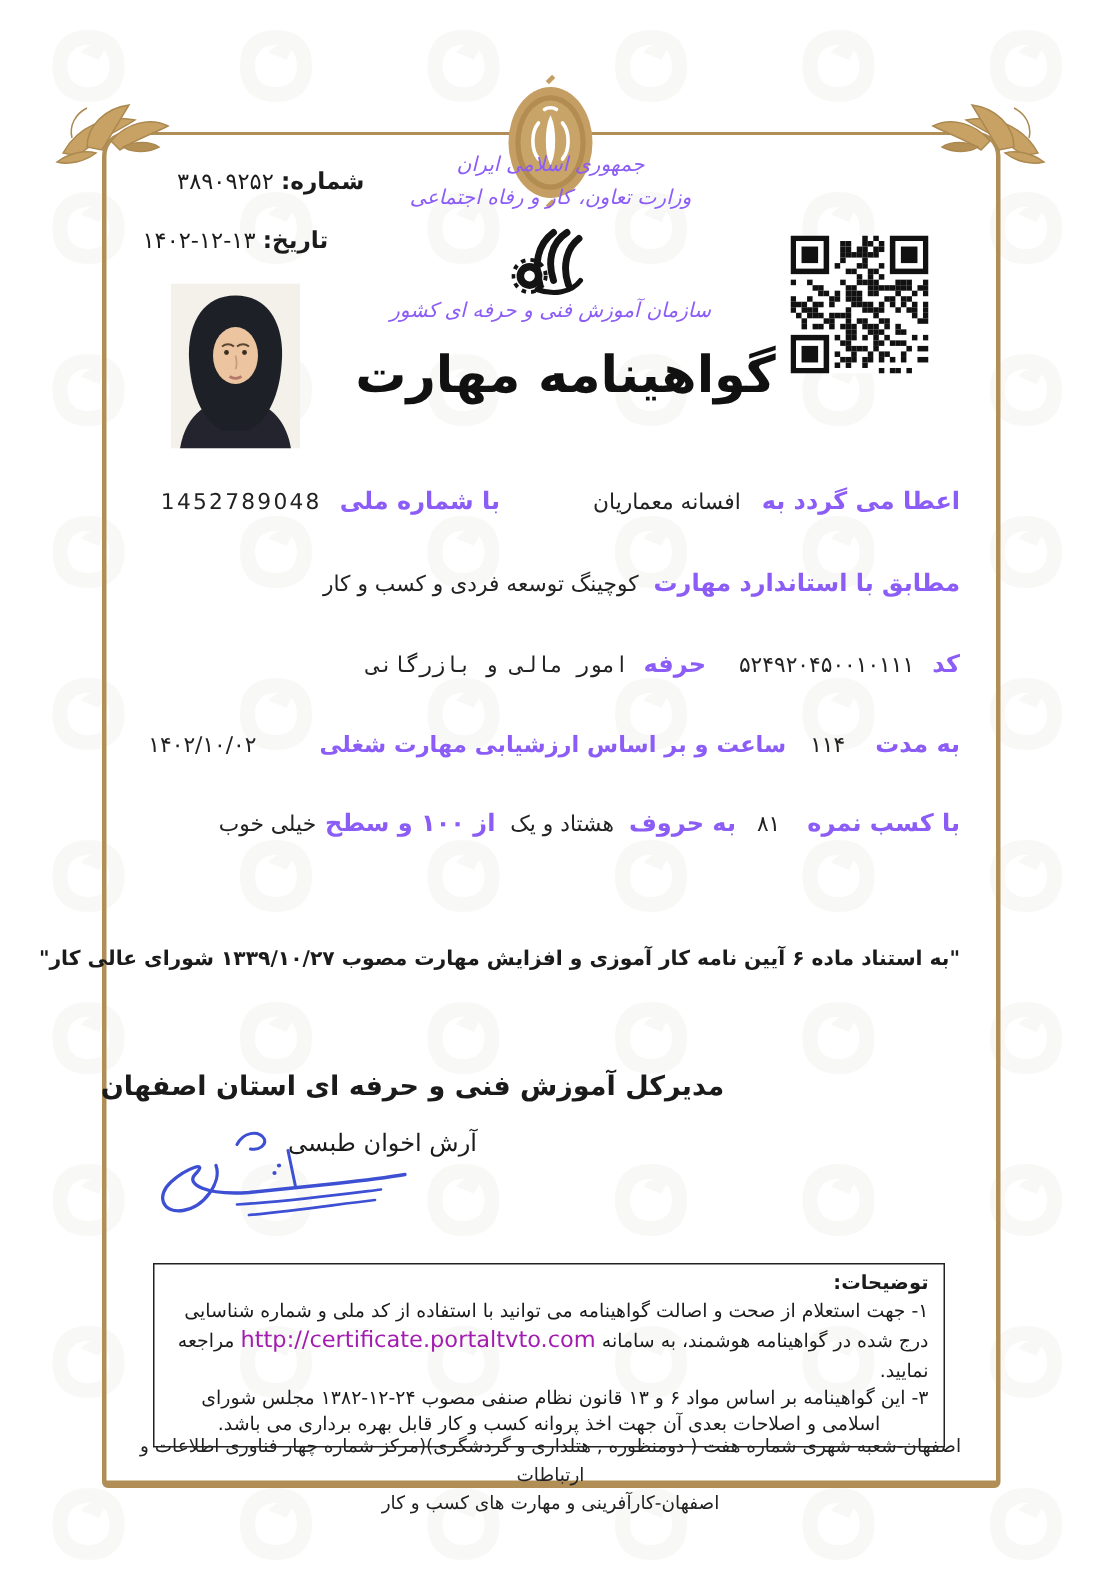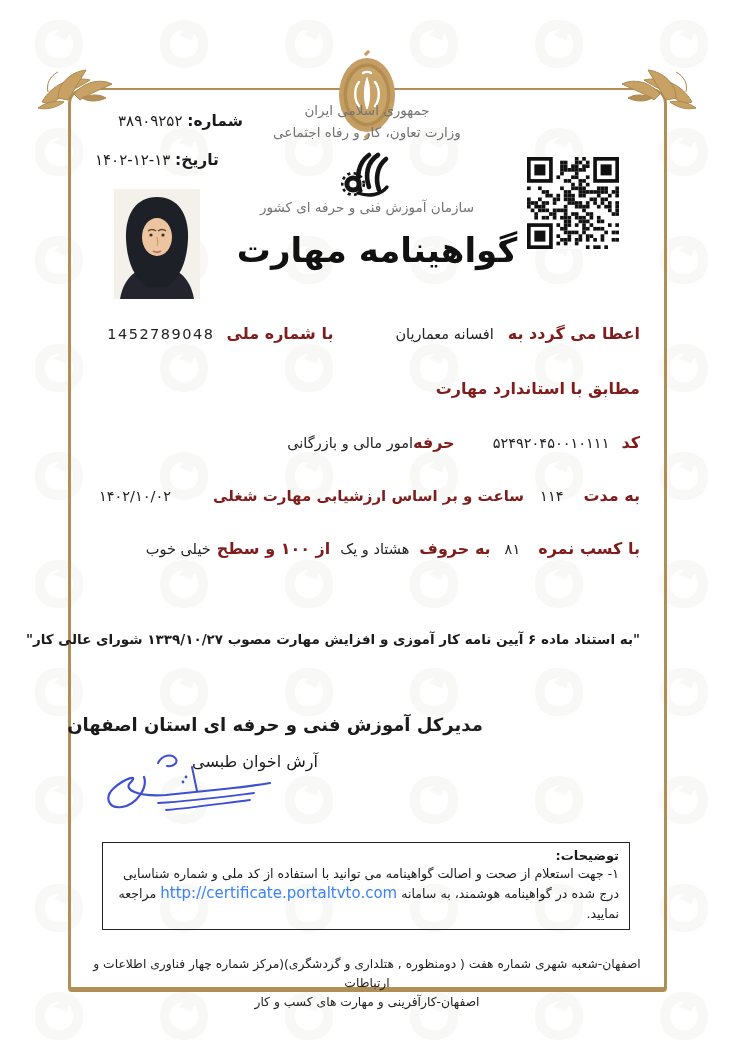--- a/index.html
+++ b/index.html
@@ -11,40 +11,40 @@
   #watermarks{position:absolute;inset:0;z-index:0;pointer-events:none;}
   .wm{position:absolute;opacity:.05;}
   
   .frame{
     position:absolute;left:68px;top:88px;width:599px;height:904px;box-sizing:border-box;
     border:2.5px solid #b08e55;border-bottom-width:5px;border-left-width:3px;border-right-width:3px;
     border-radius:16px 16px 4px 4px;z-index:1;
   }
   .abs{position:absolute;z-index:2;}
   .ctr{text-align:center;}
-  .hdr{font-size:13.5px;color:#737373;}
+  .hdr{font-size:13.5px;color:#8b5cf6;font-style:italic;}
   .serial-line{font-size:15px;white-space:nowrap;}
   .serial-line b{font-size:15.5px;}
   .serial-line .num{letter-spacing:1.5px;}
   .title{font-size:34px;font-weight:bold;letter-spacing:.5px;color:#111;}
   .row{position:absolute;left:94px;right:94px;display:flex;direction:rtl;align-items:baseline;white-space:nowrap;z-index:2;}
-  .lbl{font-weight:bold;font-size:16px;color:#7f1d1d;}
+  .lbl{font-weight:bold;font-size:16px;color:#8b5cf6;}
   .lbl.long{font-size:15px;}
   .val{font-size:14.5px;color:#222;}
   .num{letter-spacing:1.5px;}
   .quote{font-weight:bold;font-size:13.5px;white-space:nowrap;}
   .sig-title{font-weight:bold;font-size:18px;}
   .sig-name{font-size:16px;}
   .notes{
     box-sizing:border-box;border:1.4px solid #222;padding:4px 10px 6px;
     font-size:12.6px;line-height:1.42;text-align:right;background:transparent;
   }
   .notes .nh{font-weight:bold;font-size:13px;}
   .notes p{margin:0;}
-  .notes .url{direction:ltr;unicode-bidi:embed;font-size:15px;color:#3b82f6;}
+  .notes .url{direction:ltr;unicode-bidi:embed;font-size:15px;color:#a21caf;}
   .note3{text-align-last:center;}
   .footer{font-size:12.3px;line-height:1.55;color:#222;}
 </style>
 </head>
 <body>
 
 <div id="watermarks">
     <div class="wm" style="left: 30px; top: 15px;"><svg width="58" height="58" viewBox="0 0 58 58">
         <path fill="#8a8070" d="M29,5 C45,5 53,14 53,29 C53,44 45,53 29,53 C13,53 5,44 5,29 C5,14 13,5 29,5 Z M29,15 C20,15 15,20 15,29 C15,38 20,43 29,43 C38,43 43,38 43,29 C43,20 38,15 29,15 Z"></path>
         <path fill="#8a8070" d="M24,20 C28,14 36,13 40,17 L36,25 Z"></path>
@@ -574,27 +574,28 @@
 
 <div class="row" style="top:324px;">
   <span class="lbl">اعطا می گردد به</span>
   <span class="val" style="margin-right:14px;">افسانه معماریان</span>
   <span class="lbl" style="margin-right:62px;">با شماره ملی</span>
   <span class="val num" style="margin-right:12px;">1452789048</span>
 </div>
 
 <div class="row" style="top:379px;">
   <span class="lbl">مطابق با استاندارد مهارت</span>
+  <span class="val" style="margin-right:10px;">کوچینگ توسعه فردی و کسب و کار</span>
 </div>
 
 <div class="row" style="top:433px;">
   <span class="lbl">کد</span>
   <span class="val num" style="margin-right:12px;">۵۲۴۹۲۰۴۵۰۰۱۰۱۱۱</span>
-  <span class="lbl" style="margin-right:38px;">حرفه</span>
-  <span class="val" style="margin-right:0;">امور مالی و بازرگانی</span>
+  <span class="lbl" style="margin-right:22px;">حرفه</span>
+  <span class="val" style="margin-right:10px;font-family:Liberation Mono, monospace;">امور مالی و بازرگانی</span>
 </div>
 
 <div class="row" style="top:486px;">
   <span class="lbl">به مدت</span>
   <span class="val num" style="margin-right:20px;">۱۱۴</span>
   <span class="lbl long" style="margin-right:16px;">ساعت و بر اساس ارزشیابی مهارت شغلی</span>
   <span class="val num" style="margin-right:42px;">۱۴۰۲/۱۰/۰۲</span>
 </div>
 
 <div class="row" style="top:539px;">
@@ -619,18 +620,19 @@
     <path d="M58,30 C62,22 72,20 76,26 C78,30 73,34 67,33" stroke-width="2"></path>
     <path d="M92,34 L97,58" stroke-width="2"></path>
     <circle cx="86" cy="44" r="1.4" fill="#3d4fd3" stroke="none"></circle>
     <circle cx="83" cy="49" r="1.4" fill="#3d4fd3" stroke="none"></circle>
   </g>
 </svg>
 
 <div class="abs notes" style="left:102px;top:842px;width:528px;">
   <div class="nh">توضیحات:</div>
   <p><span>۱- جهت استعلام از صحت و اصالت گواهینامه می توانید با استفاده از کد ملی و شماره شناسایی درج شده در گواهینامه هوشمند، به سامانه </span><span class="url">http://certificate.portaltvto.com</span><span> مراجعه نمایید.</span></p>
+  <p class="note3">۳- این گواهینامه بر اساس مواد ۶ و ۱۳ قانون نظام صنفی مصوب ۲۴-۱۲-۱۳۸۲ مجلس شورای اسلامی و اصلاحات بعدی آن جهت اخذ پروانه کسب و کار قابل بهره برداری می باشد.</p>
 </div>
 
 <div class="abs ctr footer" style="left:80px;top:955px;width:574px;">
   <div>اصفهان-شعبه شهری شماره هفت ( دومنظوره , هتلداری و گردشگری)(مرکز شماره چهار فناوری اطلاعات و ارتباطات</div>
   <div>اصفهان-کارآفرینی و مهارت های کسب و کار</div>
 </div>
 
 </body></html>

